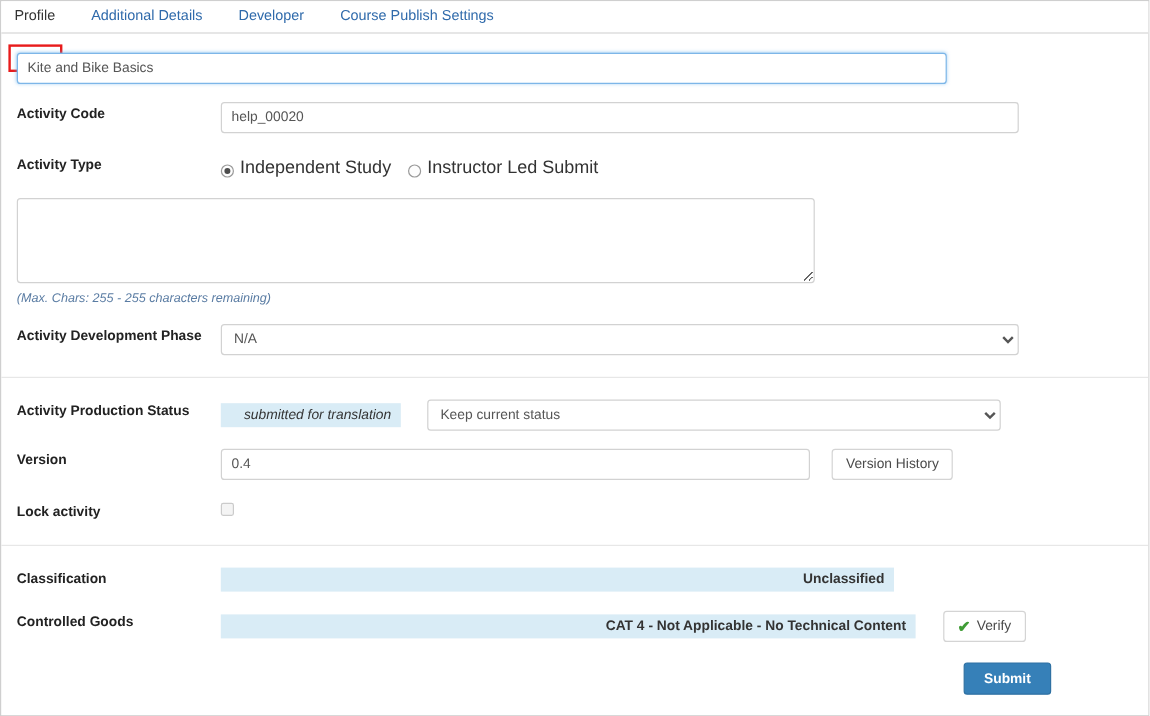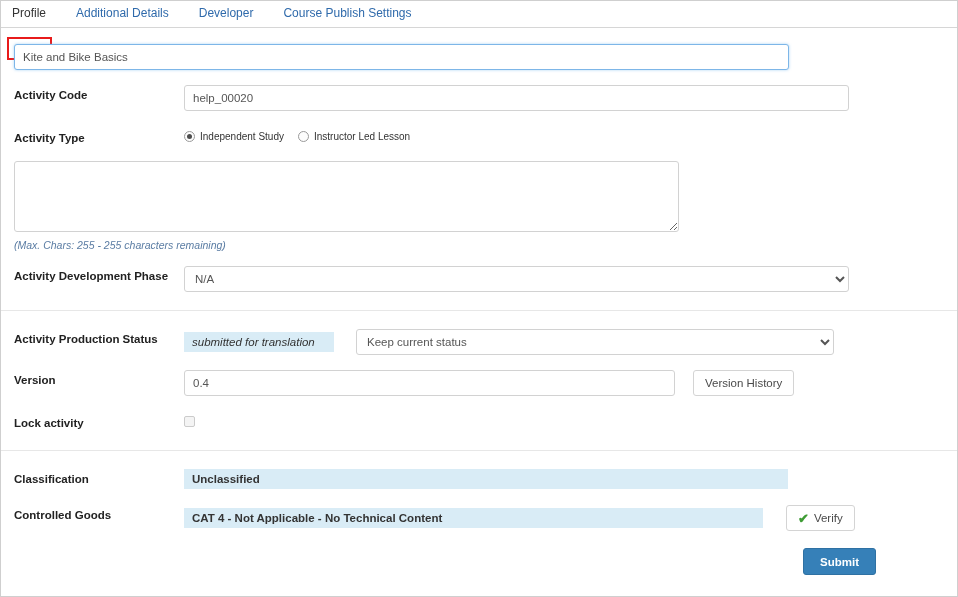--- a/index.html
+++ b/index.html
@@ -164,22 +164,22 @@
 
   
   .radio-group {
     display: flex;
     align-items: center;
     gap: 0px;
     padding-top: 3px;
   }
   .radio-opt {
     display: flex;
-    align-items: flex-start;
-    font-size: 10px;
+    align-items: flex-end;
+    font-size: 15px;
     color: #333333;
     cursor: pointer;
     margin-right: 14px;
   }
   .radio {
     width: 11px; height: 11px;
     border-radius: 50%;
     border: 1px solid #9a9a9a;
     background: #fdfdfd;
     margin-right: 5px;
@@ -233,20 +233,21 @@
   }
 
   
   .chip {
     background: #d9ecf6;
     font-size: 11.5px;
     color: #333;
     padding: 4px 8px;
     box-sizing: border-box;
     display: inline-block;
+    text-align: right;
   }
   .chip.italic { font-style: italic; }
   .chip.bold { font-weight: bold; }
 
   
   .chk {
     width: 11px; height: 11px;
     border: 1px solid #cbcbcb;
     background: #f4f4f4;
     border-radius: 2px;
@@ -322,21 +323,21 @@
     <div class="row" style="padding-top:17px;">
       <div class="label">Activity Type</div>
       <div class="field">
         <div class="radio-group">
           <label class="radio-opt">
             <span class="radio checked"></span>
             <span>Independent Study</span>
           </label>
           <label class="radio-opt">
             <span class="radio"></span>
-            <span>Instructor Led Lesson</span>
+            <span>Instructor Led Submit</span>
           </label>
         </div>
       </div>
     </div>
 
     <div class="row" style="padding-top:17px;">
       <div class="field">
         <textarea class="ta" placeholder="" style=""></textarea>
         <div class="charcount">(Max. Chars: 255 - 255 characters remaining)</div>
       </div>
@@ -376,21 +377,21 @@
       <div class="field">
         <span class="chk"></span>
       </div>
     </div>
 
     <div class="sep" style="margin-top:19px;"></div>
 
     <div class="row" style="padding-top:18px;">
       <div class="label">Classification</div>
       <div class="field">
-        <span class="chip bold" style="width:604px;">Unclassified</span>
+        <span class="chip bold" style="width:561px;">Unclassified</span>
       </div>
     </div>
 
     <div class="row" style="padding-top:16px;">
       <div class="label">Controlled Goods</div>
       <div class="field" style="display:flex;align-items:center;gap:23px;">
         <span class="chip bold" style="width:579px;">CAT 4 - Not Applicable - No Technical Content</span>
         <button class="btn btn-default">
           <span class="check-glyph">✔</span>
           <span>Verify</span>

